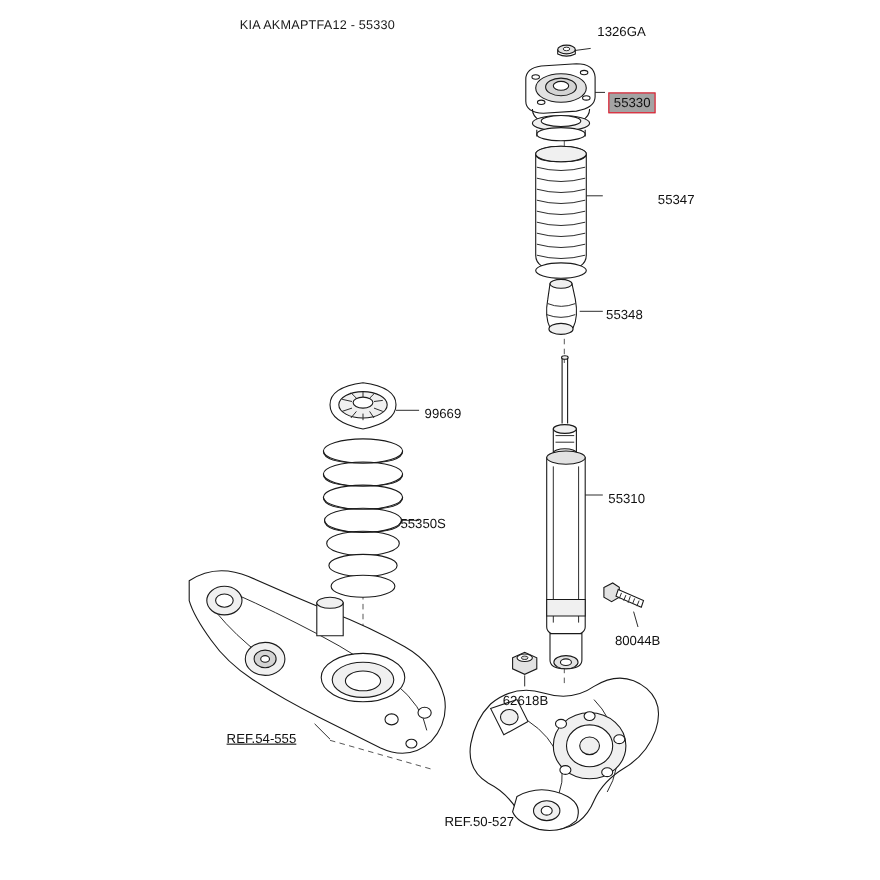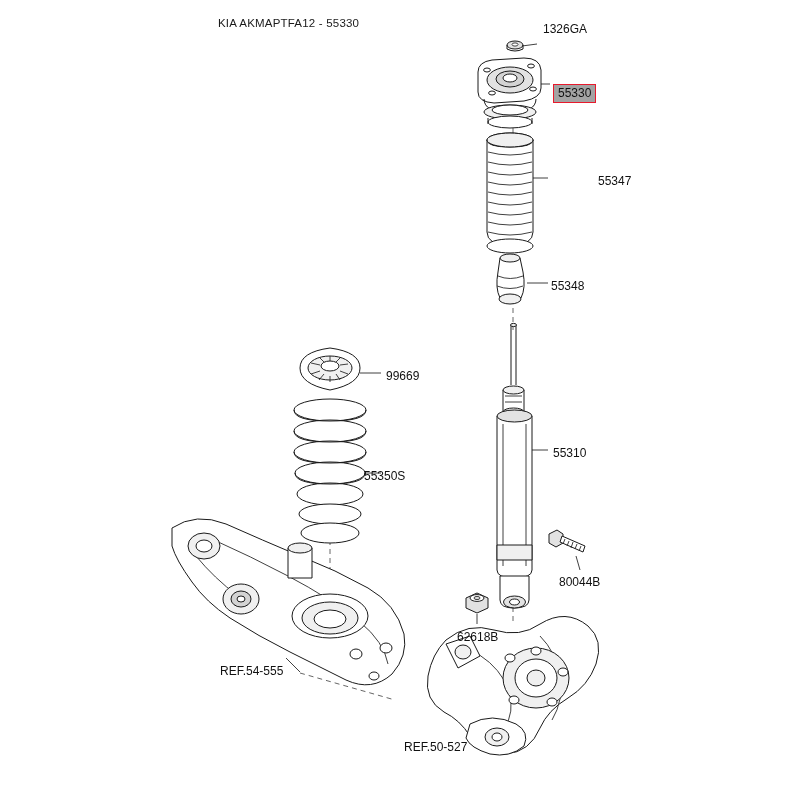--- a/index.html
+++ b/index.html
@@ -238,16 +238,16 @@
 
   <div class="label" style="left:543px; top:22px;">1326GA</div>
   <div class="label highlight" style="left:553px; top:84px;">55330</div>
   <div class="label" style="left:574px; top:174px;margin-left:24px;">55347</div>
   <div class="label" style="left:551px; top:279px;">55348</div>
   <div class="label" style="left:386px; top:369px;">99669</div>
   <div class="label" style="left:364px; top:469px;">55350S</div>
   <div class="label" style="left:553px; top:446px;">55310</div>
   <div class="label" style="left:559px; top:575px;">80044B</div>
   <div class="label" style="left:457px; top:630px;">62618B</div>
-  <div class="label" style="left:220px; top:664px;">REF.54-555</div>
+  <div class="label" style="left:206px; top:664px;text-decoration:underline;">REF.54-555</div>
   <div class="label" style="left:404px; top:740px;">REF.50-527</div>
 
 </div>
 
 </body></html>

